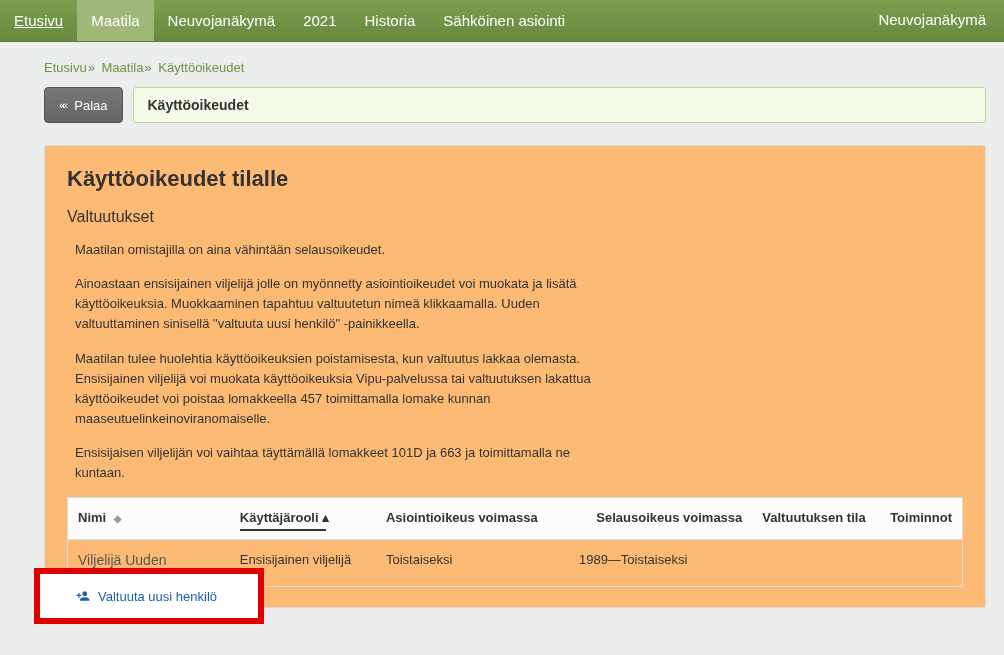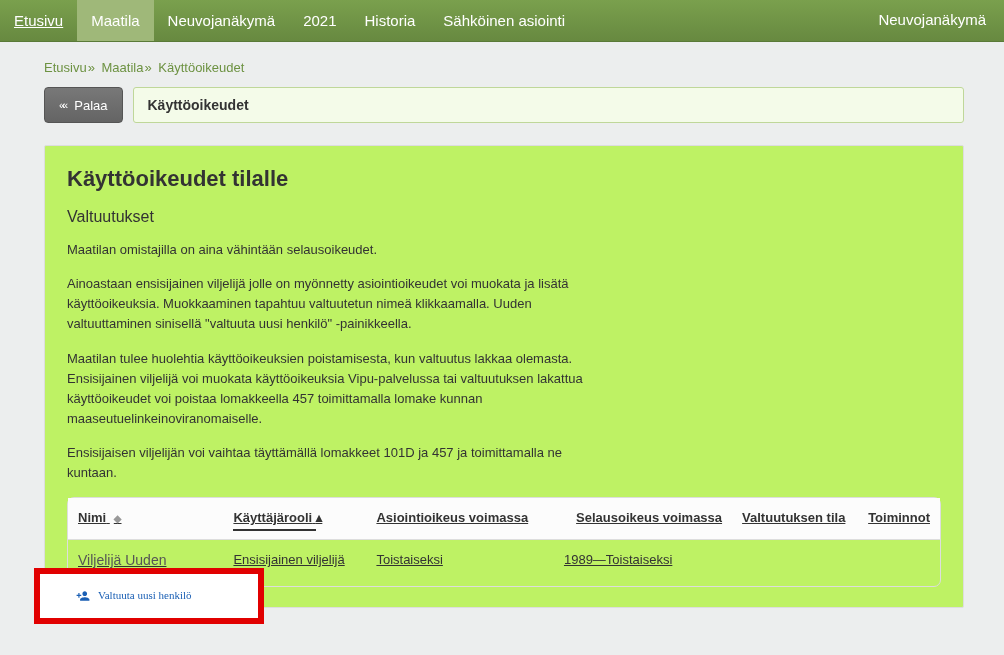--- a/index.html
+++ b/index.html
@@ -29,21 +29,21 @@
       display: flex;
       align-items: center;
     }
     .nav-item.underline { text-decoration: underline; }
     .nav-item.active {
       background: #9fb879;
       color: #fff;
     }
     .nav-right { color: #fff; font-size: 15px; padding: 11px 18px; }
 
-    .content-wrap { padding: 18px 40px 18px 44px; }
+    .content-wrap { padding: 18px 18px 18px 44px; }
 
     .breadcrumb {
       color: #6d9242;
       font-size: 13px;
       margin-bottom: 12px;
     }
     .breadcrumb a { color: #6d9242; text-decoration: none; cursor: pointer; }
     .breadcrumb .sep { margin: 0 3px 0 1px; }
 
     .header-row { display: flex; gap: 10px; margin-bottom: 22px; }
@@ -65,36 +65,37 @@
       flex: 1;
       background: #f4fbe9;
       border: 1px solid #bfd799;
       border-radius: 3px;
       padding: 9px 14px;
       font-weight: bold;
       font-size: 14px;
     }
 
     .panel {
-      background: #bef264;
+      background: #fdba74;
       border: 1px solid #ddd;
       border-radius: 2px;
       padding: 20px 22px 24px 22px;
     }
     .h1 { font-size: 22px; font-weight: bold; margin-bottom: 16px; }
     .h2 { font-size: 16px; font-weight: normal; margin-bottom: 14px; }
     p.desc {
       font-size: 13px;
       line-height: 1.55;
       color: #333;
       max-width: 520px;
       margin-bottom: 14px;
-    }
-
-    .table-wrap { margin-top: 0; border: 1px solid #ddd; border-radius:7px; overflow: visible; text-decoration: underline; }
+      margin-left: 8px;
+    }
+
+    .table-wrap { margin-top: 0; border: 1px solid #ddd; border-radius:1px; overflow: visible; }
     table { width: 100%; border-collapse: collapse; }
     thead th {
       text-align: left;
       font-size: 13px;
       font-weight: bold;
       padding: 12px 10px 14px 10px;
       background: #fcfcfc;
       border-bottom: 1px solid #ddd;
       color: #333;
     }
@@ -119,23 +120,23 @@
       position:absolute;
       left:-33px; top:-15px;
       width:230px; height:56px;
       border: 6px solid #e10000;
       background: #fff;
       display:flex; align-items:center;
       padding-left:36px;
     }
     .add-link {
       color: #1a5fb4;
-      font-size: 11px;
+      font-size: 13px;
       cursor: pointer;
-      display:flex; gap:8px;font-family:Liberation Serif, serif;
+      display:flex; gap:8px;
     }
     .add-icon svg { width:14px; height:14px; display:block; }
   </style>
 </head>
 <body>
 
 <div class="nav">
   <div class="nav-item underline">Etusivu</div>
   <div class="nav-item active">Maatila</div>
   <div class="nav-item">Neuvojanäkymä</div>
@@ -162,21 +163,21 @@
     <div class="page-title-box">Käyttöoikeudet</div>
   </div>
 
   <div class="panel">
     <div class="h1">Käyttöoikeudet tilalle</div>
     <div class="h2">Valtuutukset</div>
 
     <p class="desc">Maatilan omistajilla on aina vähintään selausoikeudet.</p>
     <p class="desc">Ainoastaan ensisijainen viljelijä jolle on myönnetty asiointioikeudet voi muokata ja lisätä käyttöoikeuksia. Muokkaaminen tapahtuu valtuutetun nimeä klikkaamalla. Uuden valtuuttaminen sinisellä "valtuuta uusi henkilö" -painikkeella.</p>
     <p class="desc">Maatilan tulee huolehtia käyttöoikeuksien poistamisesta, kun valtuutus lakkaa olemasta. Ensisijainen viljelijä voi muokata käyttöoikeuksia Vipu-palvelussa tai valtuutuksen lakattua käyttöoikeudet voi poistaa lomakkeella 457 toimittamalla lomake kunnan maaseutuelinkeinoviranomaiselle.</p>
-    <p class="desc">Ensisijaisen viljelijän voi vaihtaa täyttämällä lomakkeet 101D ja 457 ja toimittamalla ne kuntaan.</p>
+    <p class="desc">Ensisijaisen viljelijän voi vaihtaa täyttämällä lomakkeet 101D ja 663 ja toimittamalla ne kuntaan.</p>
 
     <div class="table-wrap">
       <table>
         <thead>
           <tr>
             <th class="sortable" style="width:170px;">
               <span>Nimi</span>
               <span class="sort-ind">◆</span>
             </th>
             <th class="sorted" style="width:150px;">

